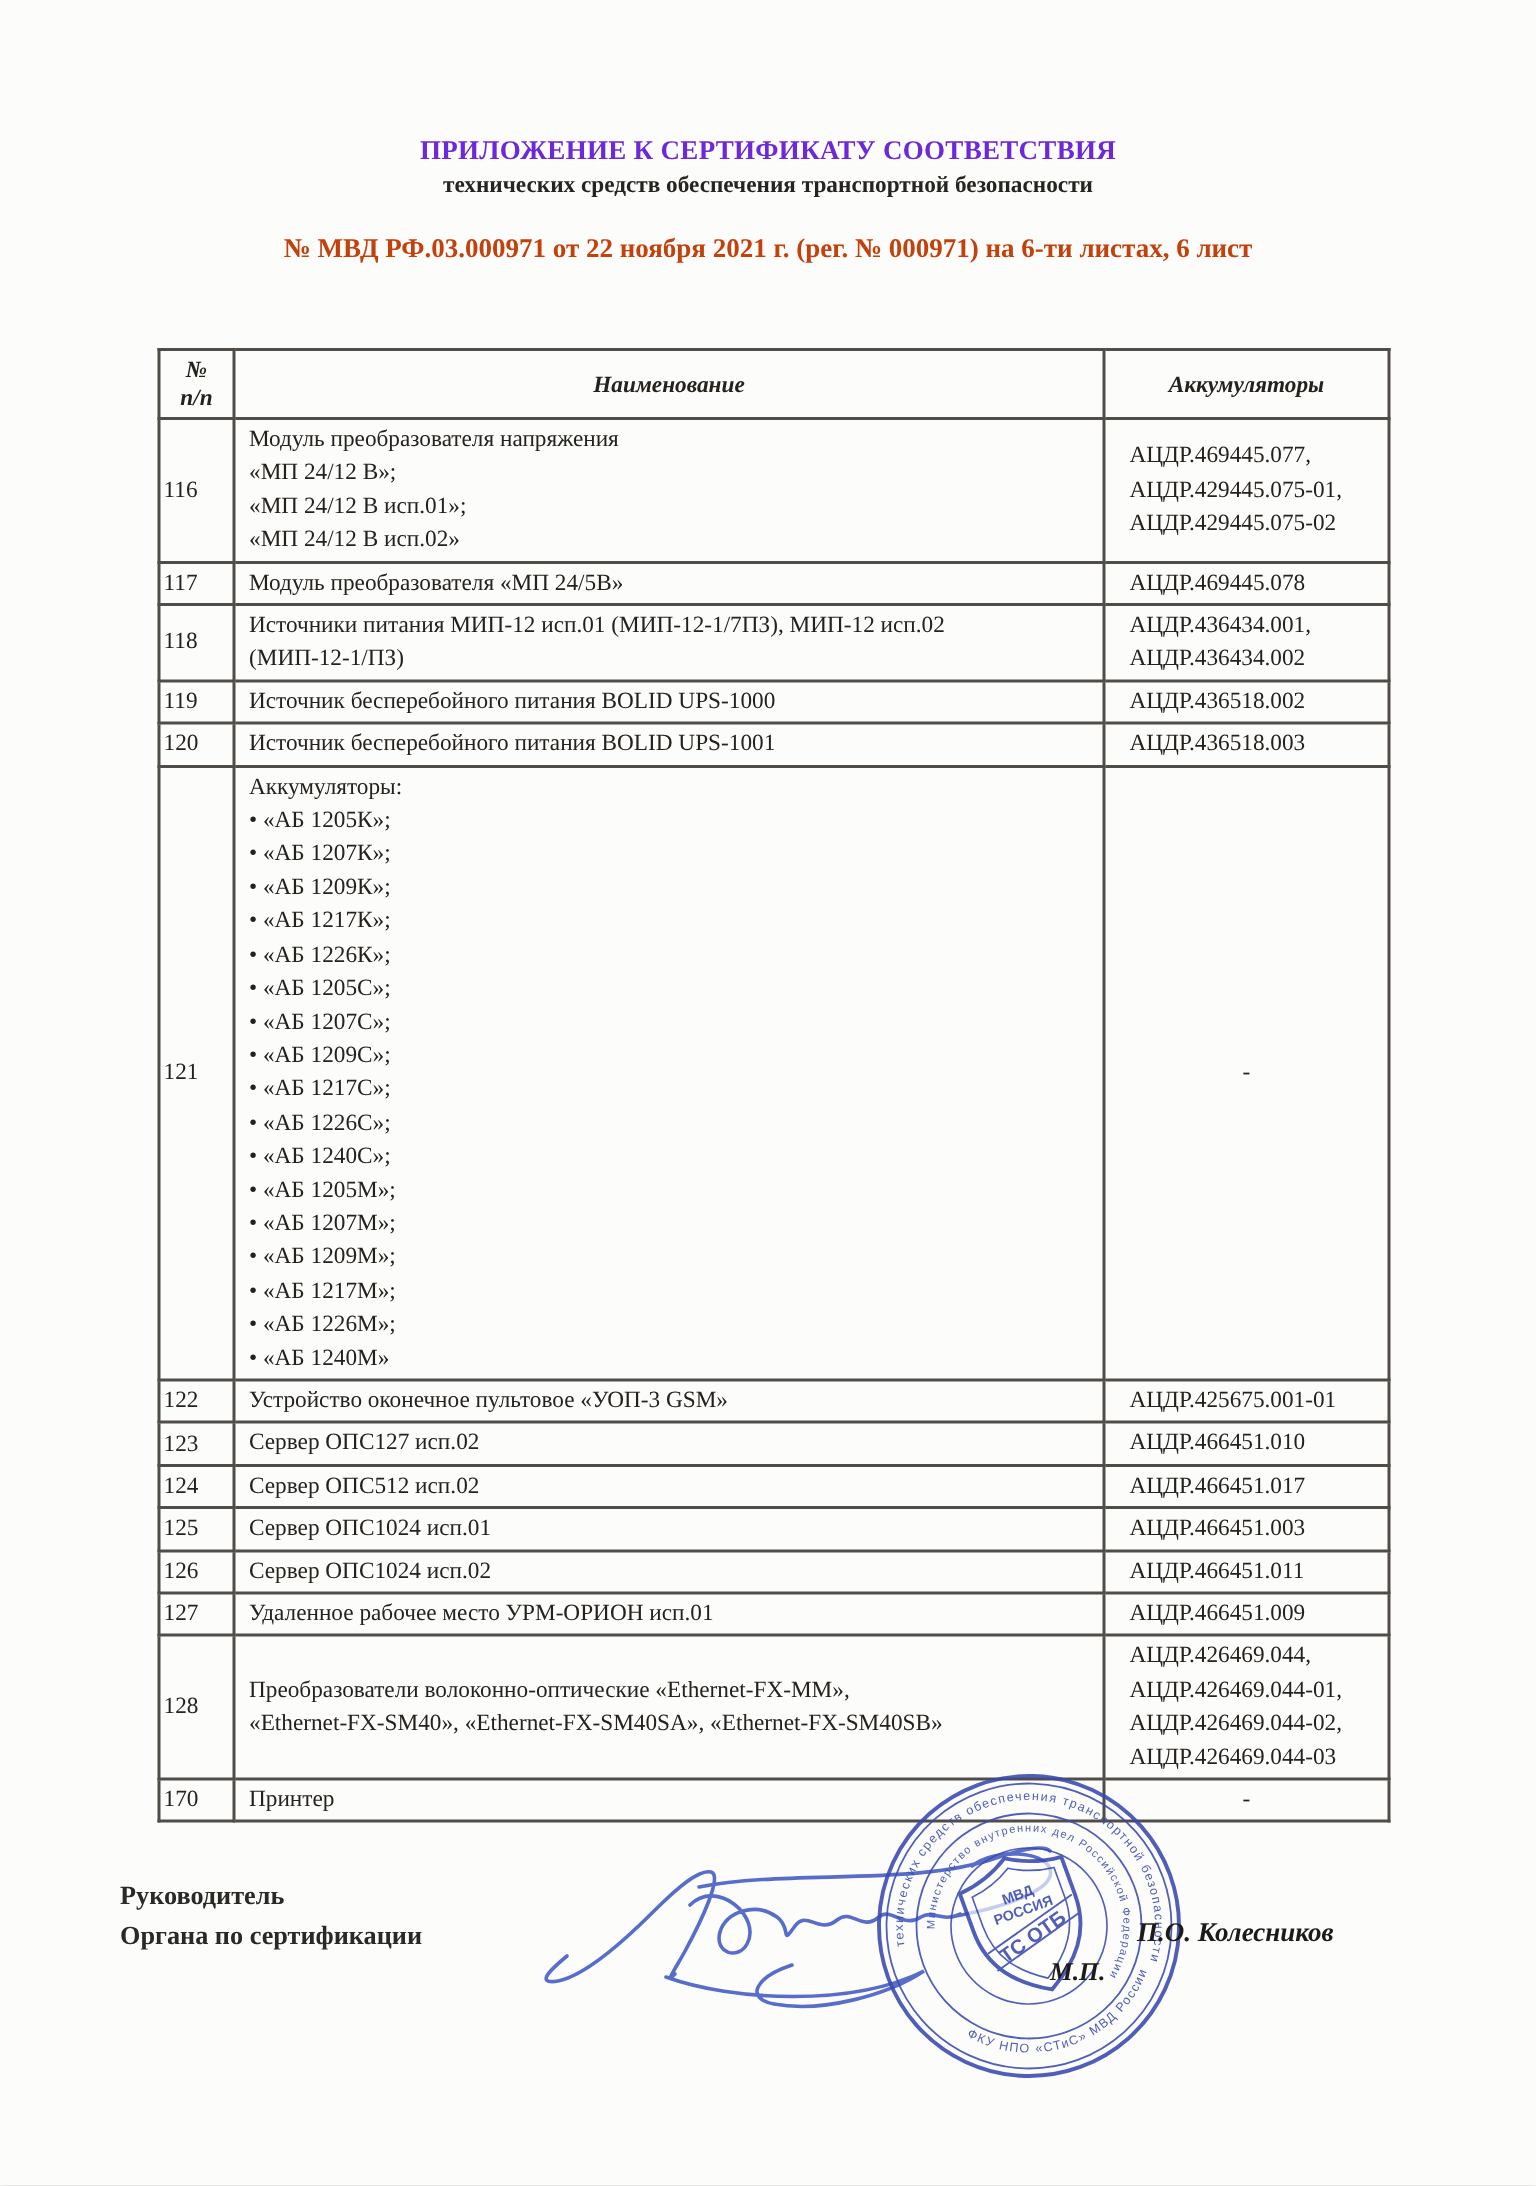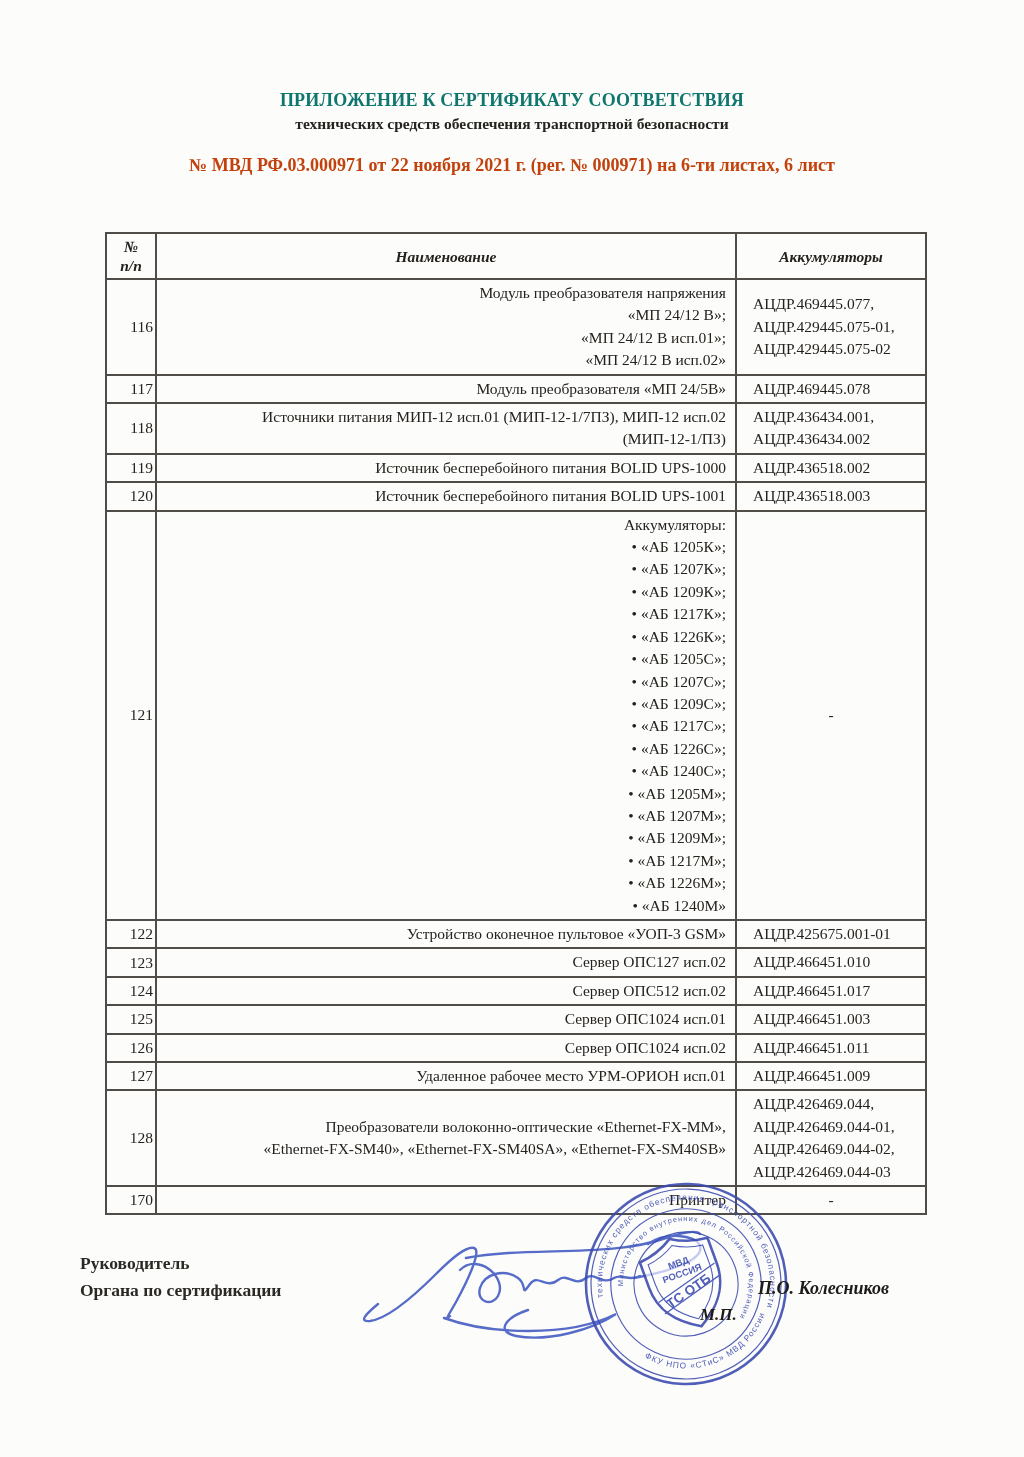--- a/index.html
+++ b/index.html
@@ -5,37 +5,37 @@
   html,body { margin:0; padding:0; background:#e8e8e6; }
   .page {
     position:relative; width:1024px; height:1457px; margin:0 auto;
     background:#fcfcfa;
     font-family:"Liberation Serif","DejaVu Serif",serif;
     color:#201e1b; overflow:hidden;
     box-shadow:0 0 6px rgba(0,0,0,.25);
   }
   
   .header { position:absolute; top:90px; left:0; width:100%; text-align:center; font-weight:bold; }
-  .title-main { font-size:18px; letter-spacing:.2px; color:#0f766e; }
+  .title-main { font-size:18px; letter-spacing:.2px; color:#6d28d9; }
   .title-sub  { font-size:15.5px; margin-top:4px; color:#262420; }
   .doc-number { font-size:18px; margin-top:22px; color:#c2410c; }
 
   
   table.doc-table {
     position:absolute; top:232px; left:105px; width:820px;
     border-collapse:collapse; table-layout:fixed;
     font-size:15.5px; color:#25221e;
   }
   .doc-table th, .doc-table td { border:2px solid #504d48; vertical-align:middle; }
   .doc-table th {
     font-style:italic; font-weight:bold; height:42px; line-height:19px;
     text-align:center; padding:1px 4px; white-space:pre-line;
   }
-  .doc-table td.num  { text-align:right; padding:1px 2px; }
-  .doc-table td.name { padding:2px 9px; white-space:pre-line; line-height:22.4px;text-align:right; }
+  .doc-table td.num  { text-align:left; padding:1px 2px; }
+  .doc-table td.name { padding:2px 9px; white-space:pre-line; line-height:22.4px; }
   .doc-table td.des  { padding:2px 16px; white-space:pre-line; line-height:22.4px; }
   .doc-table td.des.dash { text-align:center; }
 
   
   .footer { position:absolute; left:0; top:1178px; width:1024px; height:270px; }
   .role {
     position:absolute; left:80px; top:72px;
     font-weight:bold; font-size:17.5px; line-height:27px; color:#2b2925;
   }
   .signature-svg { position:absolute; left:348px; top:40px; z-index:1; }

